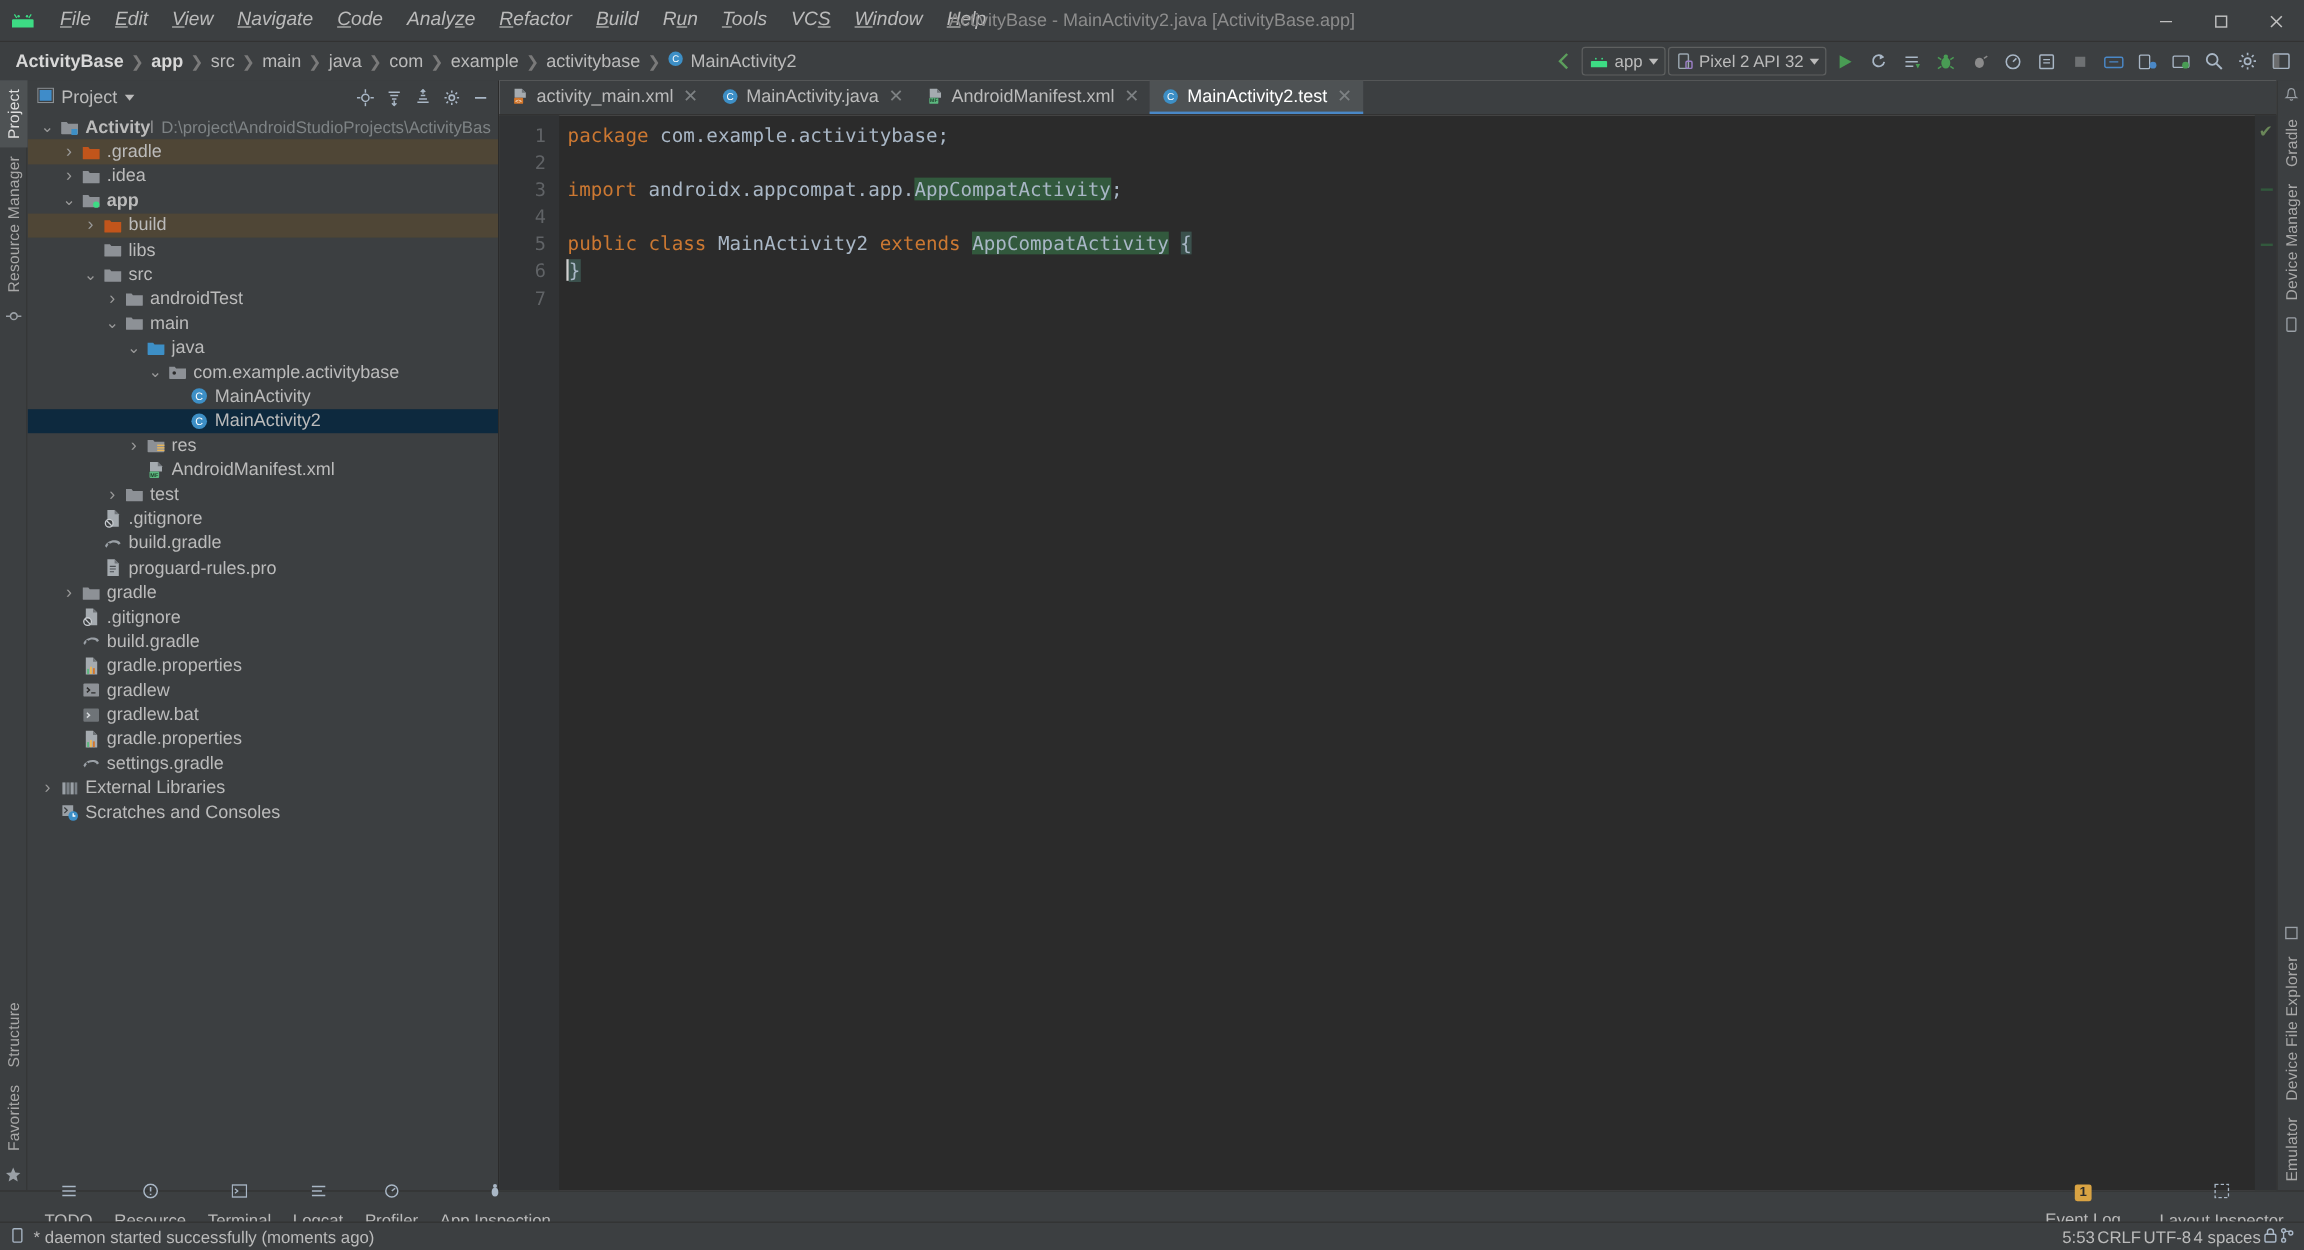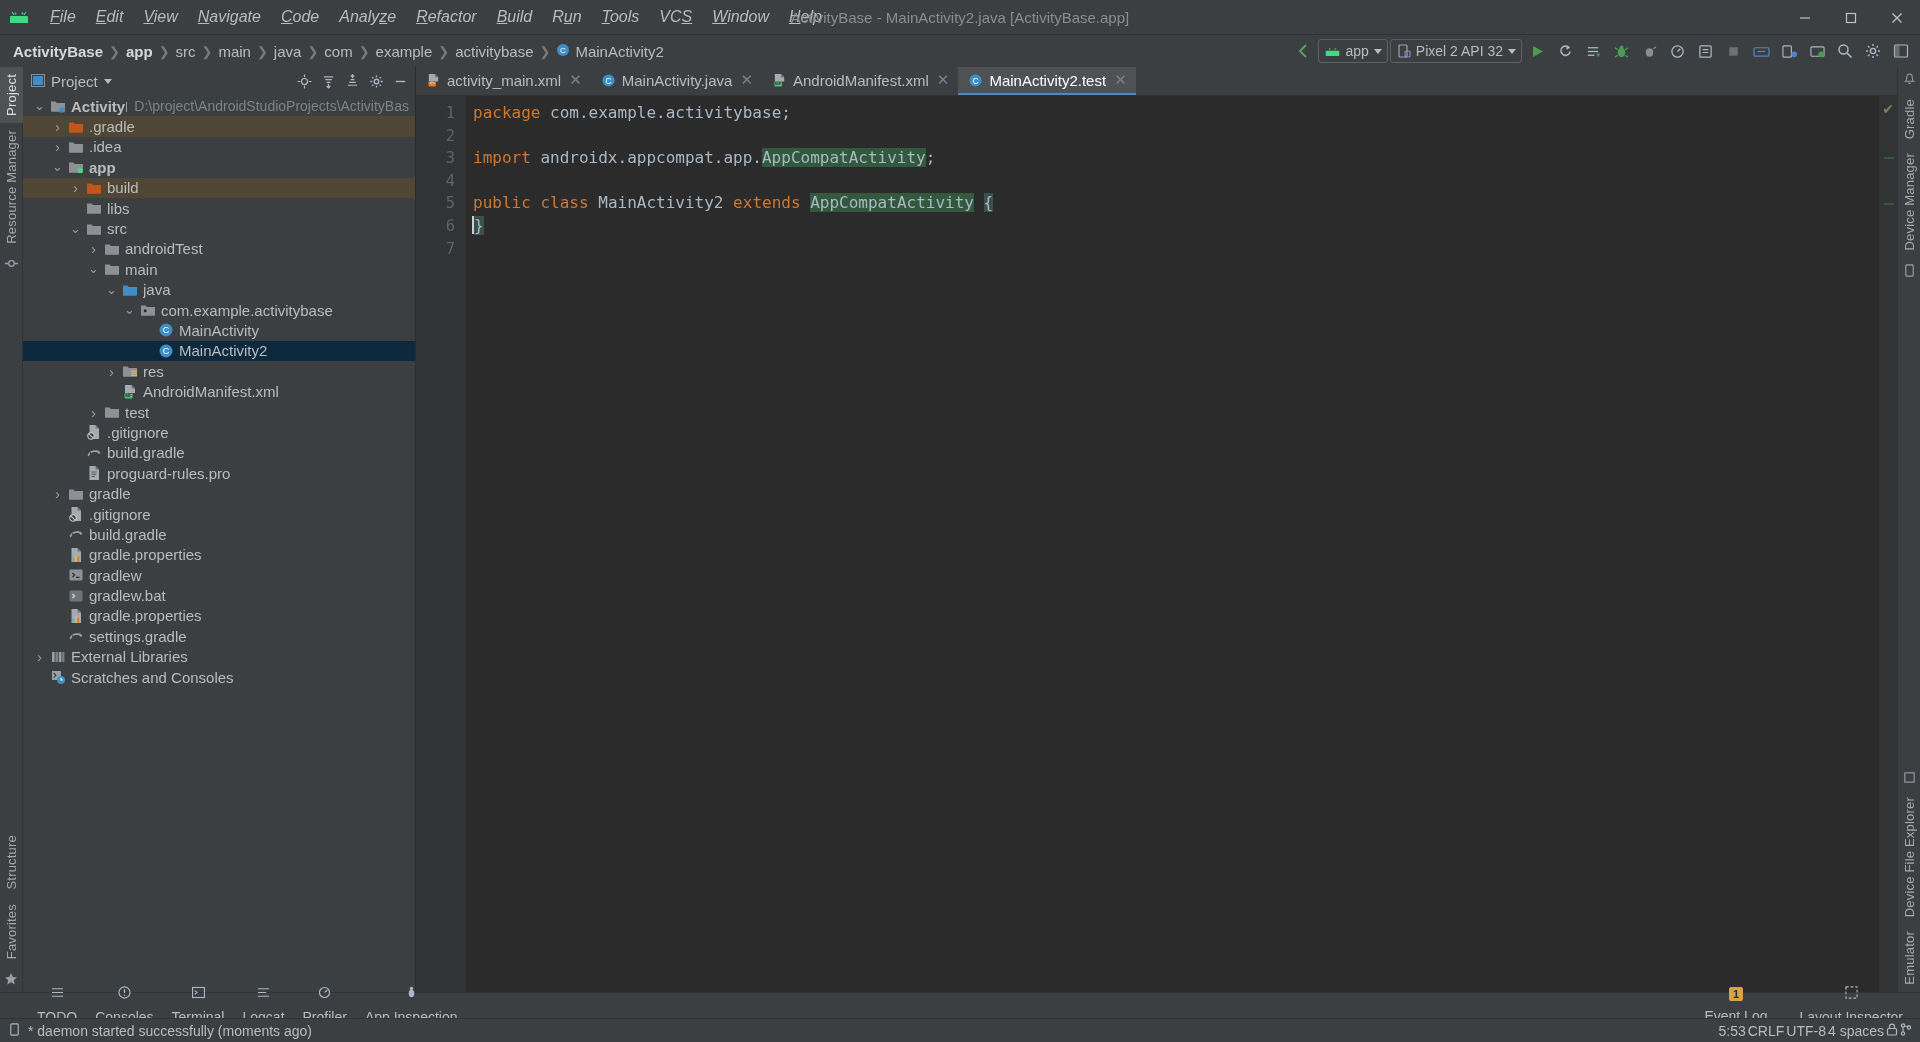--- a/index.html
+++ b/index.html
@@ -848,21 +848,21 @@
             <path d="M1 3 h12 M1 7 h12 M1 11 h12"></path>
           </g>
         </svg></span>
     <span>TODO</span>
   </div>
   <div class="tw">
     <span><svg width="13" height="13" viewBox="0 0 14 14">
           <circle cx="7" cy="7" r="6" fill="none" stroke="#a9b7c6" stroke-width="1.3"></circle>
           <path d="M7 3.5 v4 M7 9.5 v1" stroke="#a9b7c6" stroke-width="1.4"></path>
         </svg></span>
-    <span>Consoles</span>
+    <span>Resource</span>
   </div>
   <div class="tw">
     <span><svg width="13" height="13" viewBox="0 0 14 14">
           <rect x="0.6" y="1.6" width="12.8" height="10.8" fill="none" stroke="#a9b7c6" stroke-width="1.2"></rect>
           <path d="M3 5 L5.5 7 L3 9" stroke="#a9b7c6" stroke-width="1.2" fill="none"></path>
         </svg></span>
     <span>Terminal</span>
   </div>
   <div class="tw">
     <span><svg width="13" height="13" viewBox="0 0 14 14">

